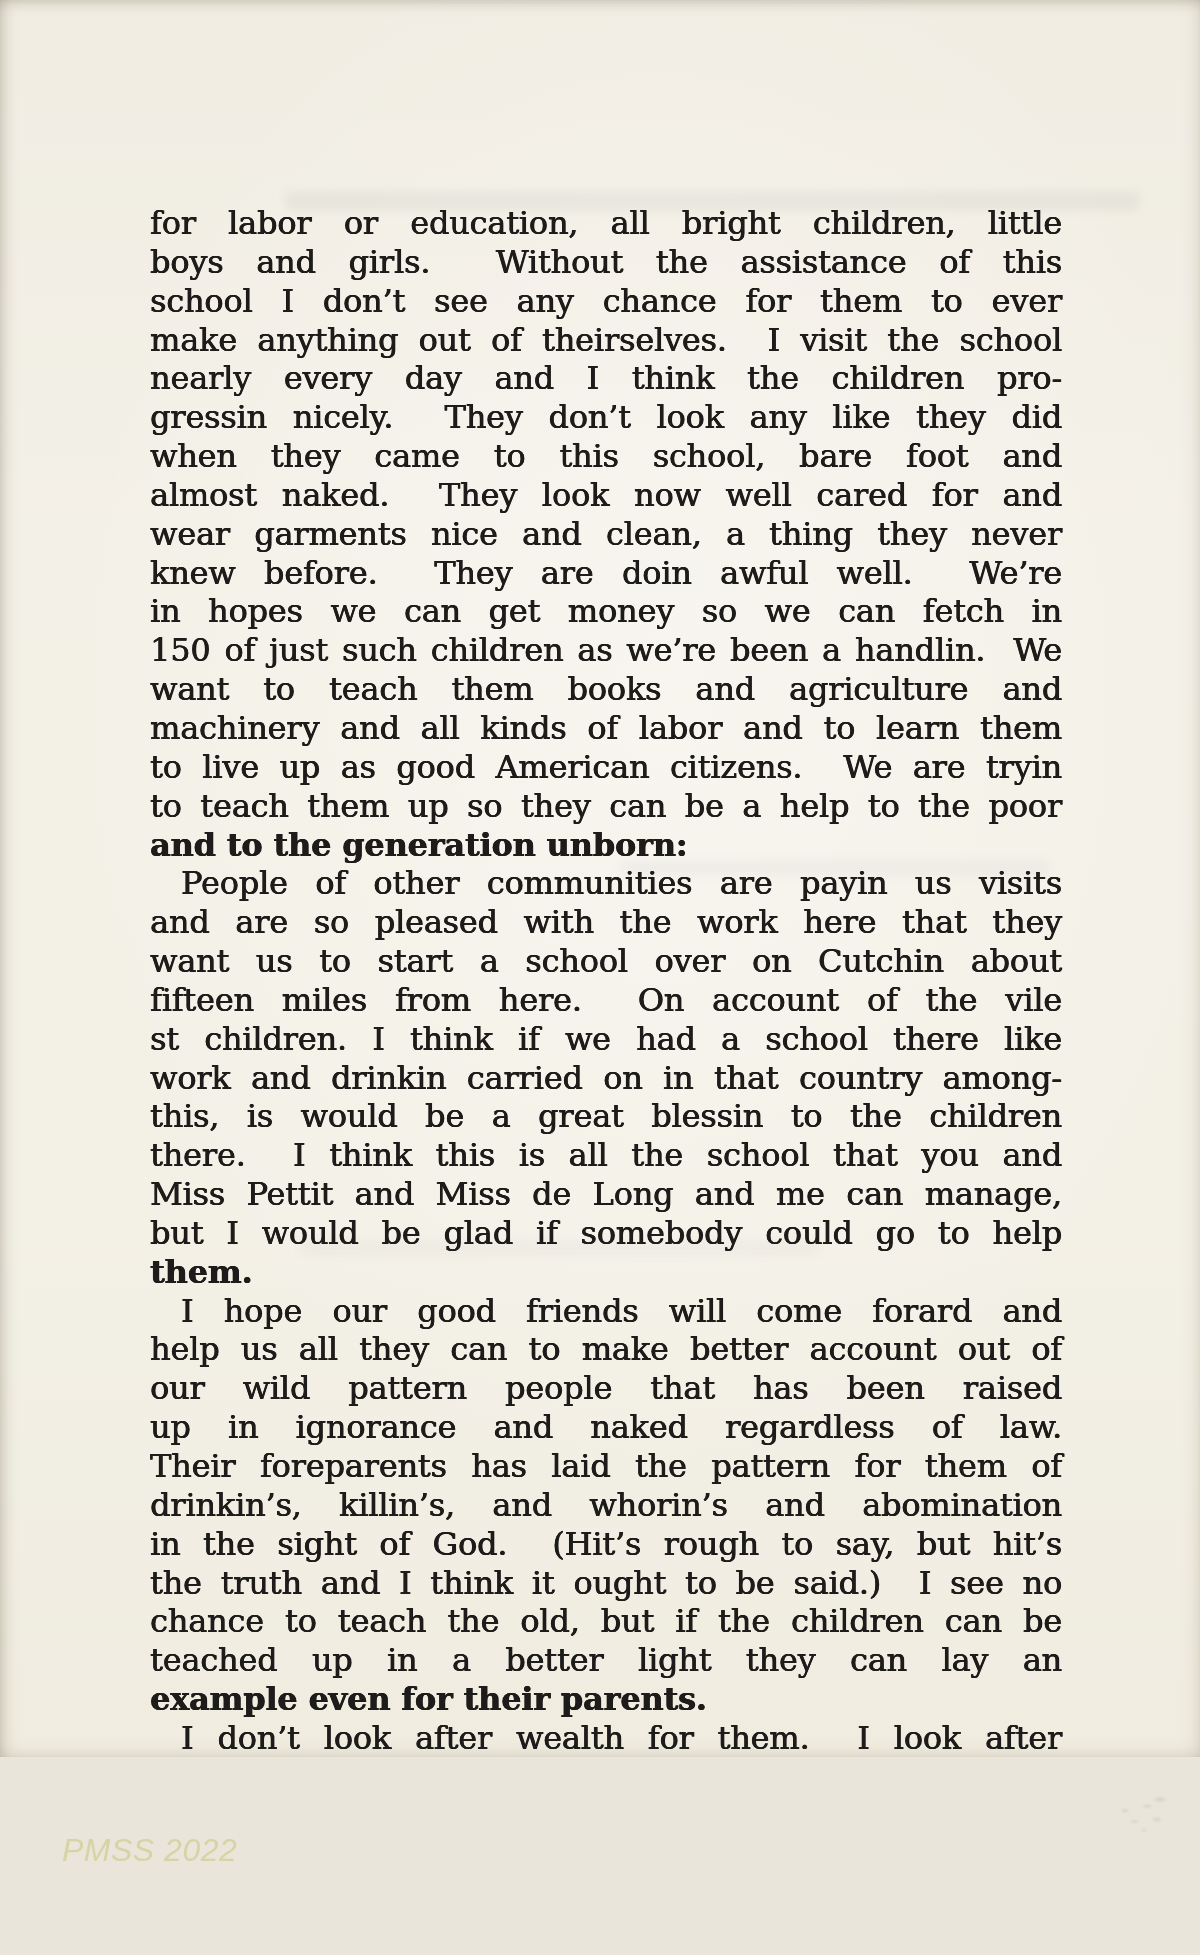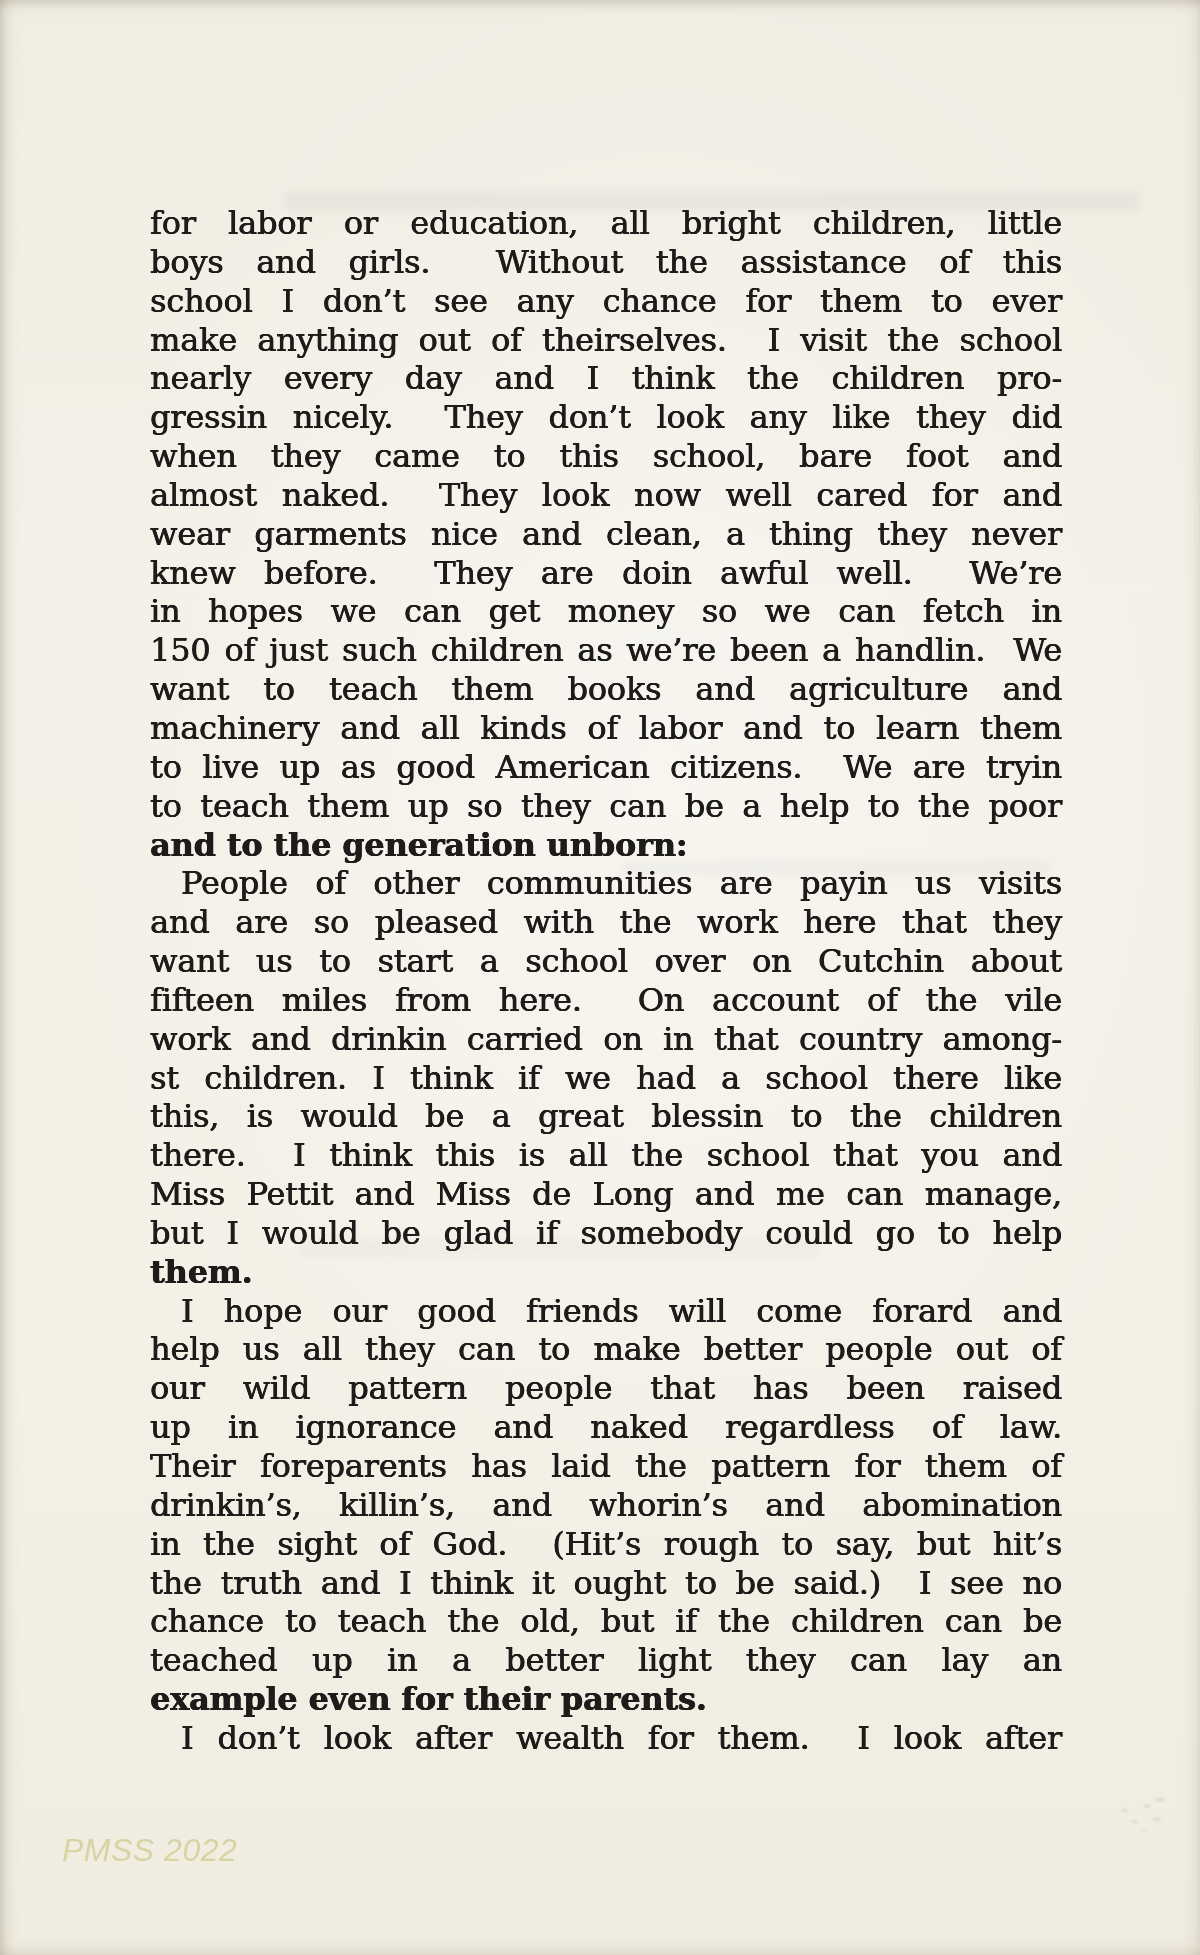--- a/index.html
+++ b/index.html
@@ -7,21 +7,21 @@
     padding: 0;
     width: 1200px;
     height: 1955px;
     overflow: hidden;
     background: #e9e5da;
   }
   .page {
     position: absolute;
     left: 0; top: 0;
     width: 1200px;
-    height: 1955px;
+    height: 1757px;
     background:
       radial-gradient(ellipse 900px 1200px at 55% 40%, rgba(255,255,255,0.35), rgba(255,255,255,0) 70%),
       linear-gradient(180deg, #f1ede3 0%, #f3f0e7 30%, #f3f0e6 70%, #f0ece0 100%);
     box-shadow:
       inset 10px 0 18px -10px rgba(95, 85, 60, 0.35),
       inset 0 10px 16px -10px rgba(95, 85, 60, 0.30),
       inset -12px 0 22px -14px rgba(120, 110, 85, 0.22),
       inset 0 -12px 22px -14px rgba(120, 110, 85, 0.18);
   }
   .text-block {
@@ -107,31 +107,31 @@
         <div class="line">machinery and all kinds of labor and to learn them</div>
         <div class="line">to live up as good American citizens.&nbsp; We are tryin</div>
         <div class="line">to teach them up so they can be a help to the poor</div>
         <div class="line last">and to the generation unborn:</div>
       </div>
       <div class="para indent">
         <div class="line">People of other communities are payin us visits</div>
         <div class="line">and are so pleased with the work here that they</div>
         <div class="line">want us to start a school over on Cutchin about</div>
         <div class="line">fifteen miles from here.&nbsp; On account of the vile</div>
+        <div class="line">st children. I think if we had a school there like</div>
         <div class="line">work and drinkin carried on in that country among-</div>
-        <div class="line">st children. I think if we had a school there like</div>
         <div class="line">this, is would be a great blessin to the children</div>
         <div class="line">there.&nbsp; I think this is all the school that you and</div>
         <div class="line">Miss Pettit and Miss de Long and me can manage,</div>
         <div class="line">but I would be glad if somebody could go to help</div>
         <div class="line last">them.</div>
       </div>
       <div class="para indent">
         <div class="line">I hope our good friends will come forard and</div>
-        <div class="line">help us all they can to make better people out of</div>
+        <div class="line">help us all they can to make better account out of</div>
         <div class="line">our wild pattern people that has been raised</div>
         <div class="line">up in ignorance and naked regardless of law.</div>
         <div class="line">Their foreparents has laid the pattern for them of</div>
         <div class="line">drinkin’s, killin’s, and whorin’s and abomination</div>
         <div class="line">in the sight of God.&nbsp; (Hit’s rough to say, but hit’s</div>
         <div class="line">the truth and I think it ought to be said.)&nbsp; I see no</div>
         <div class="line">chance to teach the old, but if the children can be</div>
         <div class="line">teached up in a better light they can lay an</div>
         <div class="line last">example even for their parents.</div>
       </div>

